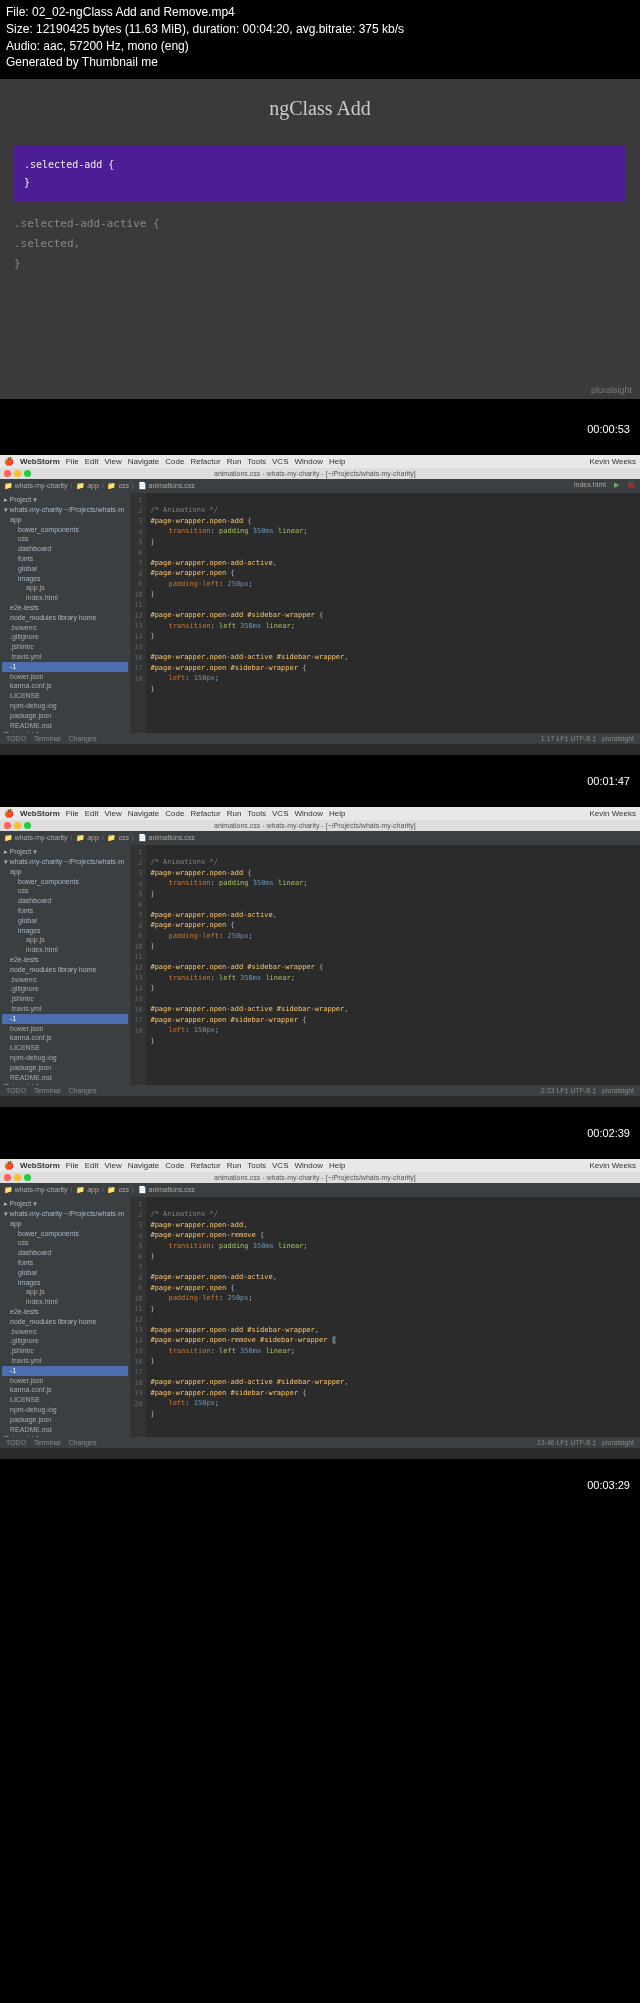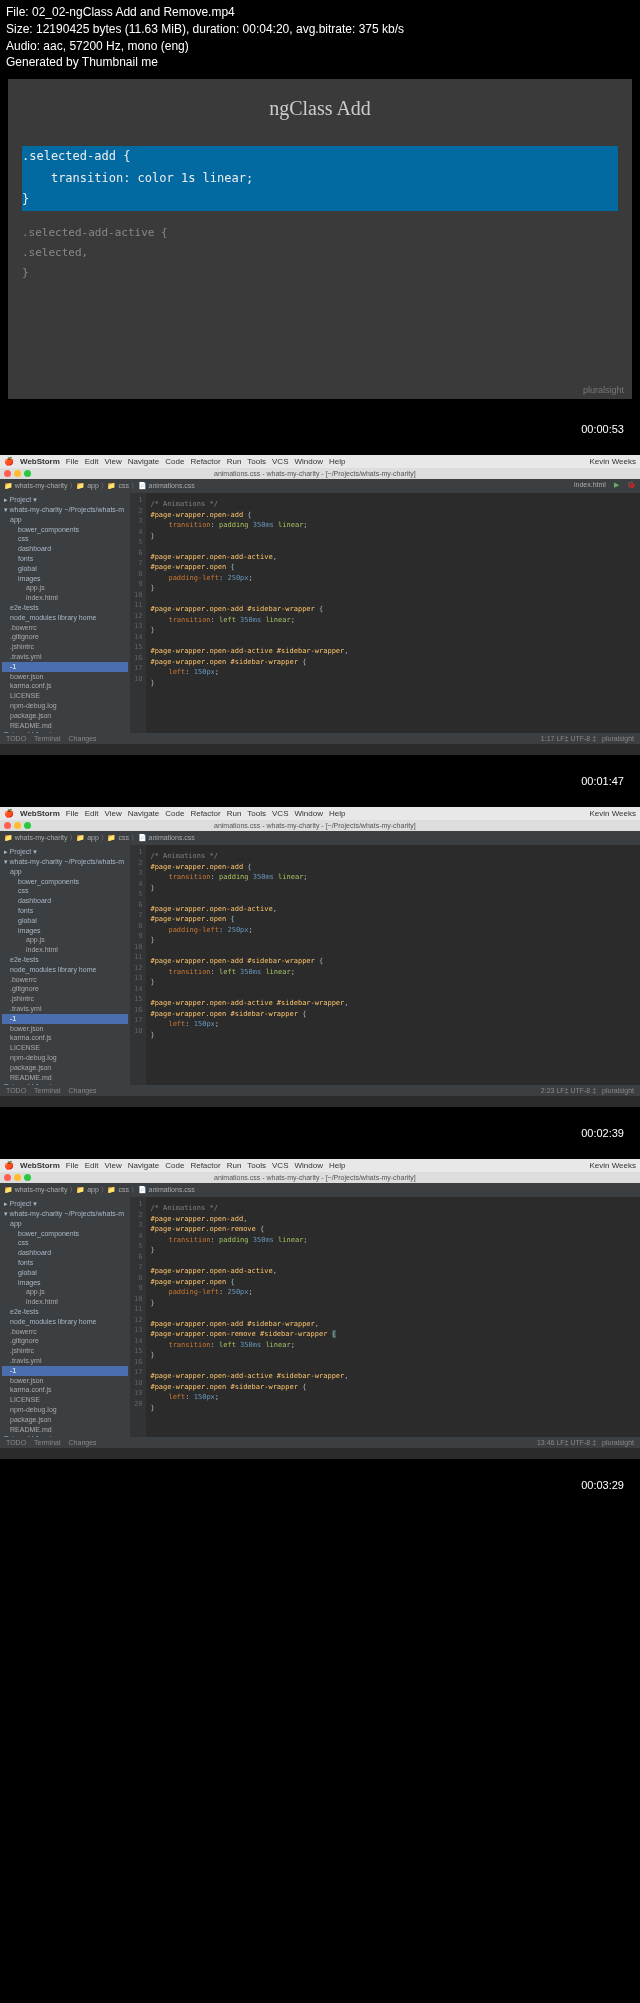--- a/index.html
+++ b/index.html
@@ -1,39 +1,39 @@
 <!DOCTYPE html>
 <html><head>
 <meta charset="utf-8">
 <style>
 *{margin:0;padding:0;box-sizing:border-box}
 body{width:640px;background:#000;font-family:Arial,sans-serif;color:#fff;font-size:9px}
 .meta{padding:4px 6px;line-height:1.4;font-size:12px}
-.slide1{background:#3a3a3a;height:320px;margin:4px 8px;position:relative}
+.slide1{background:#3a3a3a;height:320px;margin:4px 0;position:relative}
 .slide-title{text-align:center;color:#ccc;font-size:20px;padding:18px 0;font-family:Georgia,serif}
-.code-box{background:#0369a1;margin:8px 14px;font-family:Consolas,monospace;font-size:12px;color:#eee;line-height:1.8}
+.code-box{background:#4c1d95;margin:8px 14px;padding:10px;font-family:Consolas,monospace;font-size:10px;color:#eee;line-height:1.8}
 .code-faded{margin:12px 14px;font-family:Consolas,monospace;font-size:11px;color:#888;line-height:1.8}
 .brand{position:absolute;bottom:4px;right:8px;color:#777;font-size:9px}
-.ts{text-align:right;padding:20px 16px;font-size:11px}
+.ts{text-align:right;padding:20px 10px;font-size:11px}
 .ide{background:#2b2b2b;height:300px;position:relative;font-size:7px;overflow:hidden}
 .menubar{background:#e8e8e8;color:#333;padding:2px 4px;display:flex;gap:6px;font-size:8px;align-items:center}
 .menubar .user{margin-left:auto;font-weight:normal}
 .dots{display:flex;gap:3px;padding:2px 4px;background:#ddd}
 .dot{width:7px;height:7px;border-radius:50%}
 .red{background:#ff5f56}.yel{background:#ffbd2e}.grn{background:#27c93f}
 .tabbar{background:#3c3f41;color:#aaa;padding:2px 4px;font-size:7px;display:flex;gap:8px}
 .ide-body{display:flex;height:240px}
 .tree{background:#3c3f41;width:130px;color:#aaa;padding:2px;font-size:7px;line-height:1.4;overflow:hidden}
 .tree-item{padding:0 2px;white-space:nowrap}
 .ti1{padding-left:8px}.ti2{padding-left:16px}.ti3{padding-left:24px}
 .folder{color:#a9b7c6}
 .sel{background:#4b6eaf;color:#fff}
 .editor{flex:1;background:#2b2b2b;display:flex}
 .gutter{background:#313335;color:#606366;padding:2px 4px;text-align:right;font-size:7px;line-height:1.5;font-family:Consolas,monospace}
-.code{padding:6px 4px;font-family:Consolas,monospace;font-size:7px;line-height:1.5;color:#a9b7c6}
+.code{padding:12px 4px;font-family:Consolas,monospace;font-size:7px;line-height:1.5;color:#a9b7c6}
 .c-comment{color:#808080}
 .c-sel{color:#ffc66d}
 .c-prop{color:#cc7832}
 .c-val{color:#a5c261}
 .c-num{color:#6897bb}
 .statusbar{background:#3c3f41;color:#888;padding:2px 6px;font-size:7px;display:flex}
 .sb-left{display:flex;gap:8px}
 .sb-right{margin-left:auto;display:flex;gap:6px}
 .indent{display:inline-block;width:18px}
 </style>
@@ -44,21 +44,20 @@
   <div>File: 02_02-ngClass Add and Remove.mp4</div>
   <div>Size: 12190425 bytes (11.63 MiB), duration: 00:04:20, avg.bitrate: 375 kb/s</div>
   <div>Audio: aac, 57200 Hz, mono (eng)</div>
   <div>Generated by Thumbnail me</div>
 </div>
 
 <div class="slide1">
   <div class="slide-title">ngClass Add</div>
   <div class="code-box">
     <div>.selected-add {</div>
-    <div>&nbsp;&nbsp;&nbsp;&nbsp;<span>transition: color 1s linear;</span></div>
     <div>}</div>
   </div>
   <div class="code-faded">
     <div>.selected-add-active {</div>
     <div>.selected,</div>
     <div>}</div>
   </div>
   <div class="brand">pluralsight</div>
 </div>
 <div class="ts">00:00:53</div>

